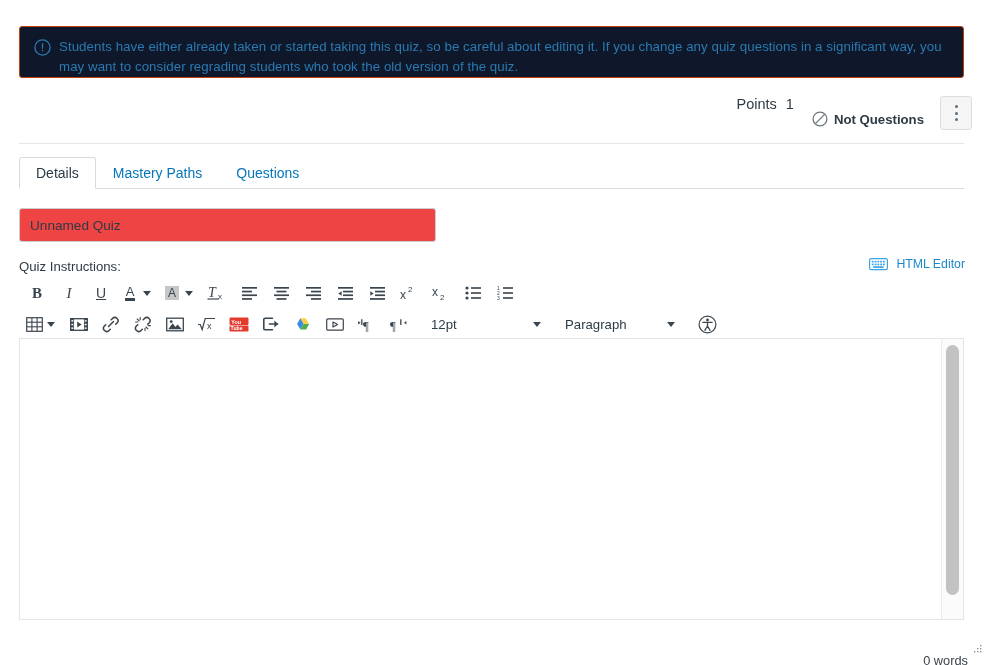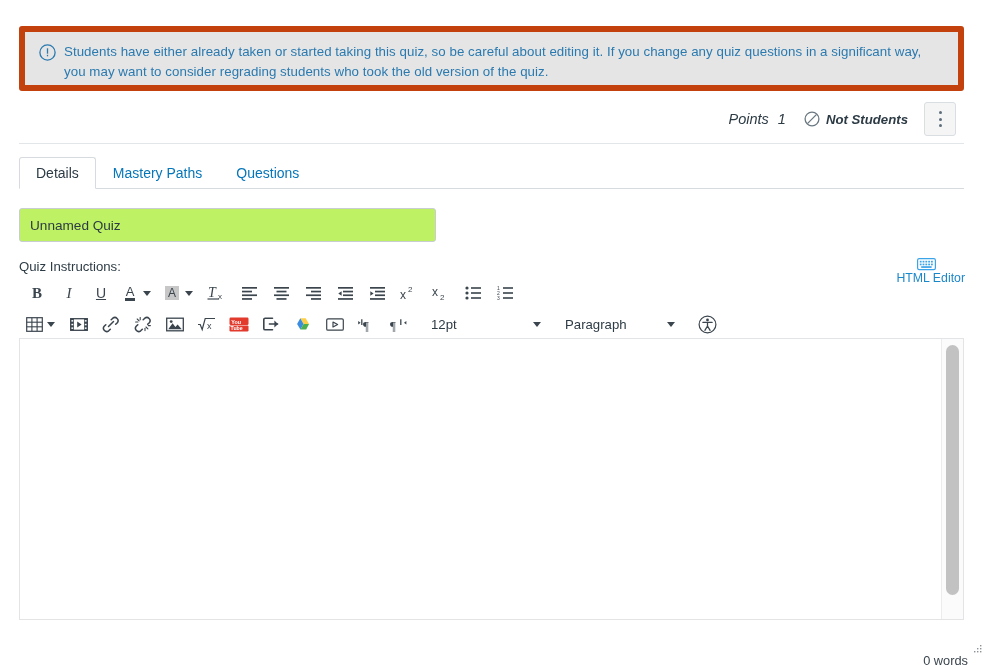--- a/index.html
+++ b/index.html
@@ -13,49 +13,47 @@
   #page {
     position: relative;
     width: 998px; height: 665px;
     background: #ffffff;
   }
 
   
   .alert {
     position: absolute;
     left: 19px; top: 26px;
-    width: 945px; height: 65px;
-    background: #e5e5e5;
-    border: 6px solid #c2410c;
+    width: 945px; height: 52px;
+    background: #0f172a;
+    border: 1px solid #c2410c;
     border-radius: 3px;
     display: flex;
     padding: 10px 14px 10px 14px;
   }
   .alert-icon {
     flex: 0 0 auto;
     width: 17px; height: 17px;
     margin-top: 2px;
     margin-right: 8px;
   }
   .alert-text {
     font-size: 13.3px;
     line-height: 20px;
     color: #2a7ab0;
     letter-spacing: 0.05px;
   }
 
   
   .meta-row {
     position: absolute;
-    left: 11px; top: 96px;
+    left: 27px; top: 96px;
     width: 945px; height: 46px;
     display: flex;
-    align-items: center;
     justify-content: flex-end;
-    font-style: italic;
   }
   .points-label {
     font-size: 14.5px;
     color: #2d3b45;
     font-weight: 400;
   }
   .points-value {
     font-size: 14.5px;
     color: #2d3b45;
     margin-left: 9px;
@@ -122,42 +120,41 @@
     border-radius: 3px 3px 0 0;
   }
 
   
   .title-input {
     position: absolute;
     left: 19px; top: 208px;
     width: 417px; height: 34px;
     border: 1px solid #c7cdd1;
     border-radius: 3px;
-    background: #bef264;
+    background: #ef4444;
     font-family: "Liberation Sans", sans-serif;
     font-size: 13.6px;
     color: #2d3b45;
     padding: 0 10px;
     outline: none;
   }
 
   
   .instr-label {
     position: absolute;
     left: 19px; top: 259px;
     font-size: 13.2px;
     color: #2d3b45;
   }
   .html-editor-link {
     position: absolute;
     right: 33px; top: 257px;
     display: flex;
     align-items: center;
     cursor: pointer;
-    flex-direction: column;
   }
   .html-editor-link .kb { width: 19px; height: 14px; margin-right: 8px; }
   .html-editor-link span {
     font-size: 12.3px;
     color: #1b87cb;
   }
 
   
   .editor {
     position: absolute;
@@ -298,21 +295,21 @@
     <span class="points-label">Points</span>
     <span class="points-value">1</span>
 
     <span class="pub-status">
       <span class="pub-icon">
         <svg width="16" height="16" viewBox="0 0 16 16">
           <circle cx="8" cy="8" r="6.9" fill="none" stroke="#6b7780" stroke-width="1.3"></circle>
           <line x1="3.4" y1="12.6" x2="12.6" y2="3.4" stroke="#6b7780" stroke-width="1.3"></line>
         </svg>
       </span>
-      <span>Not Students</span>
+      <span>Not Questions</span>
     </span>
 
     <div class="kebab-btn">
       <i></i>
       <i></i>
       <i></i>
     </div>
   </div>
 
   <div class="divider"></div>

